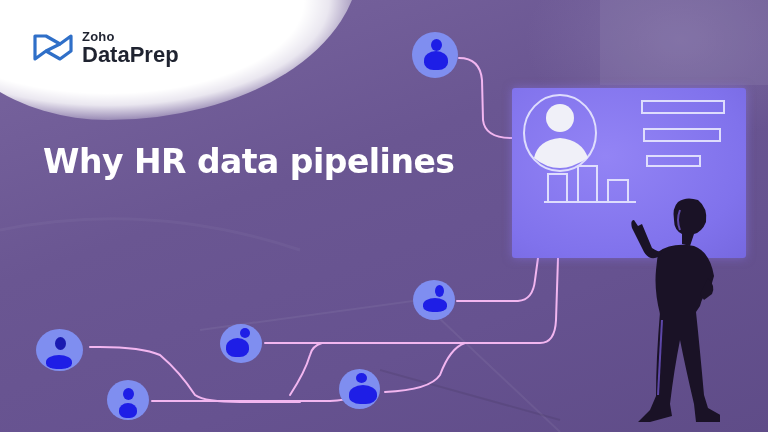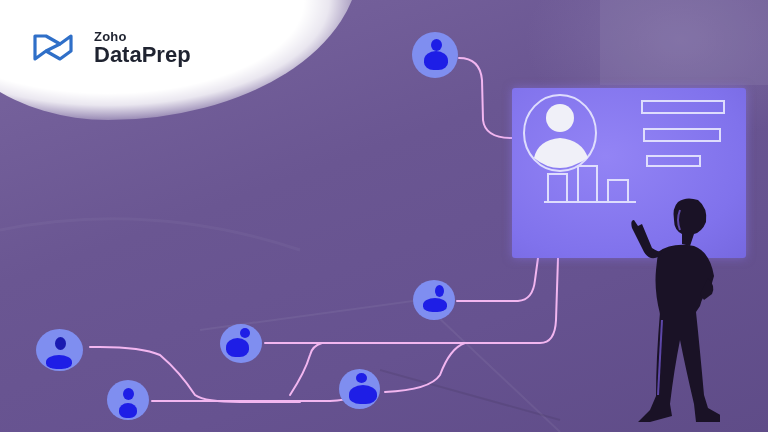--- a/index.html
+++ b/index.html
@@ -10,21 +10,21 @@
       background-image:
         radial-gradient(ellipse 220px 150px at 680px 40px, rgba(140,125,175,0.55), rgba(0,0,0,0) 70%),
         linear-gradient(160deg, #7a66a0 0%, #6a5692 40%, #665290 70%, #5f4c88 100%);
     }
     .paper-crease { position: absolute; inset: 0; pointer-events: none; }
     .white-wash {
       position: absolute; left: -60px; top: -80px; width: 420px; height: 200px;
       background: radial-gradient(ellipse at 40% 40%, #ffffff 0%, #ffffff 55%, rgba(255,255,255,0.85) 62%, rgba(255,255,255,0) 75%);
       border-radius: 0 0 60% 40% / 0 0 80% 60%;
     }
-    .logo { position: absolute; left: 32px; top: 30px; display: flex; align-items: center; gap: 20px; }
+    .logo { position: absolute; left: 32px; top: 30px; display: flex; align-items: center; gap: 8px; }
     .logo-mark svg { display: block; }
     .logo-text { display: flex; flex-direction: column; line-height: 1; color: #1f2330; }
     .logo-brand { font-size: 13px; font-weight: bold; letter-spacing: 0.2px; }
     .logo-product { font-size: 22px; font-weight: bold; margin-top: 1px; }
     .headline {
       position: absolute; left: 43px; top: 140px; margin: 0;
       color: #ffffff; font-family: "DejaVu Sans", sans-serif; font-weight: bold;
       font-size: 33px; line-height: 44px; letter-spacing: -0.5px;
     }
     .headline span { display: block; }
@@ -65,20 +65,21 @@
         <path d="M14 20 L28 13" stroke="#2f6fc8" stroke-width="3.2"></path>
       </svg>
     </span>
     <span class="logo-text">
       <span class="logo-brand">Zoho</span>
       <span class="logo-product">DataPrep</span>
     </span>
   </div>
 
   <h1 class="headline">
+    <span>Why HR data pipelines</span>
   </h1>
 
   <svg class="lines" width="768" height="432" viewBox="0 0 768 432">
     <g fill="none" stroke="#f2b6f0" stroke-width="2" stroke-linecap="round">
 
       <path d="M459 58 Q480 58 482 80 L483 120 Q485 138 512 138"></path>
 
       <path d="M457 301 L518 301 Q533 300 535 280 L538 258"></path>
 
       <path d="M265 343 L540 343 Q555 343 556 320 L558 258"></path>

